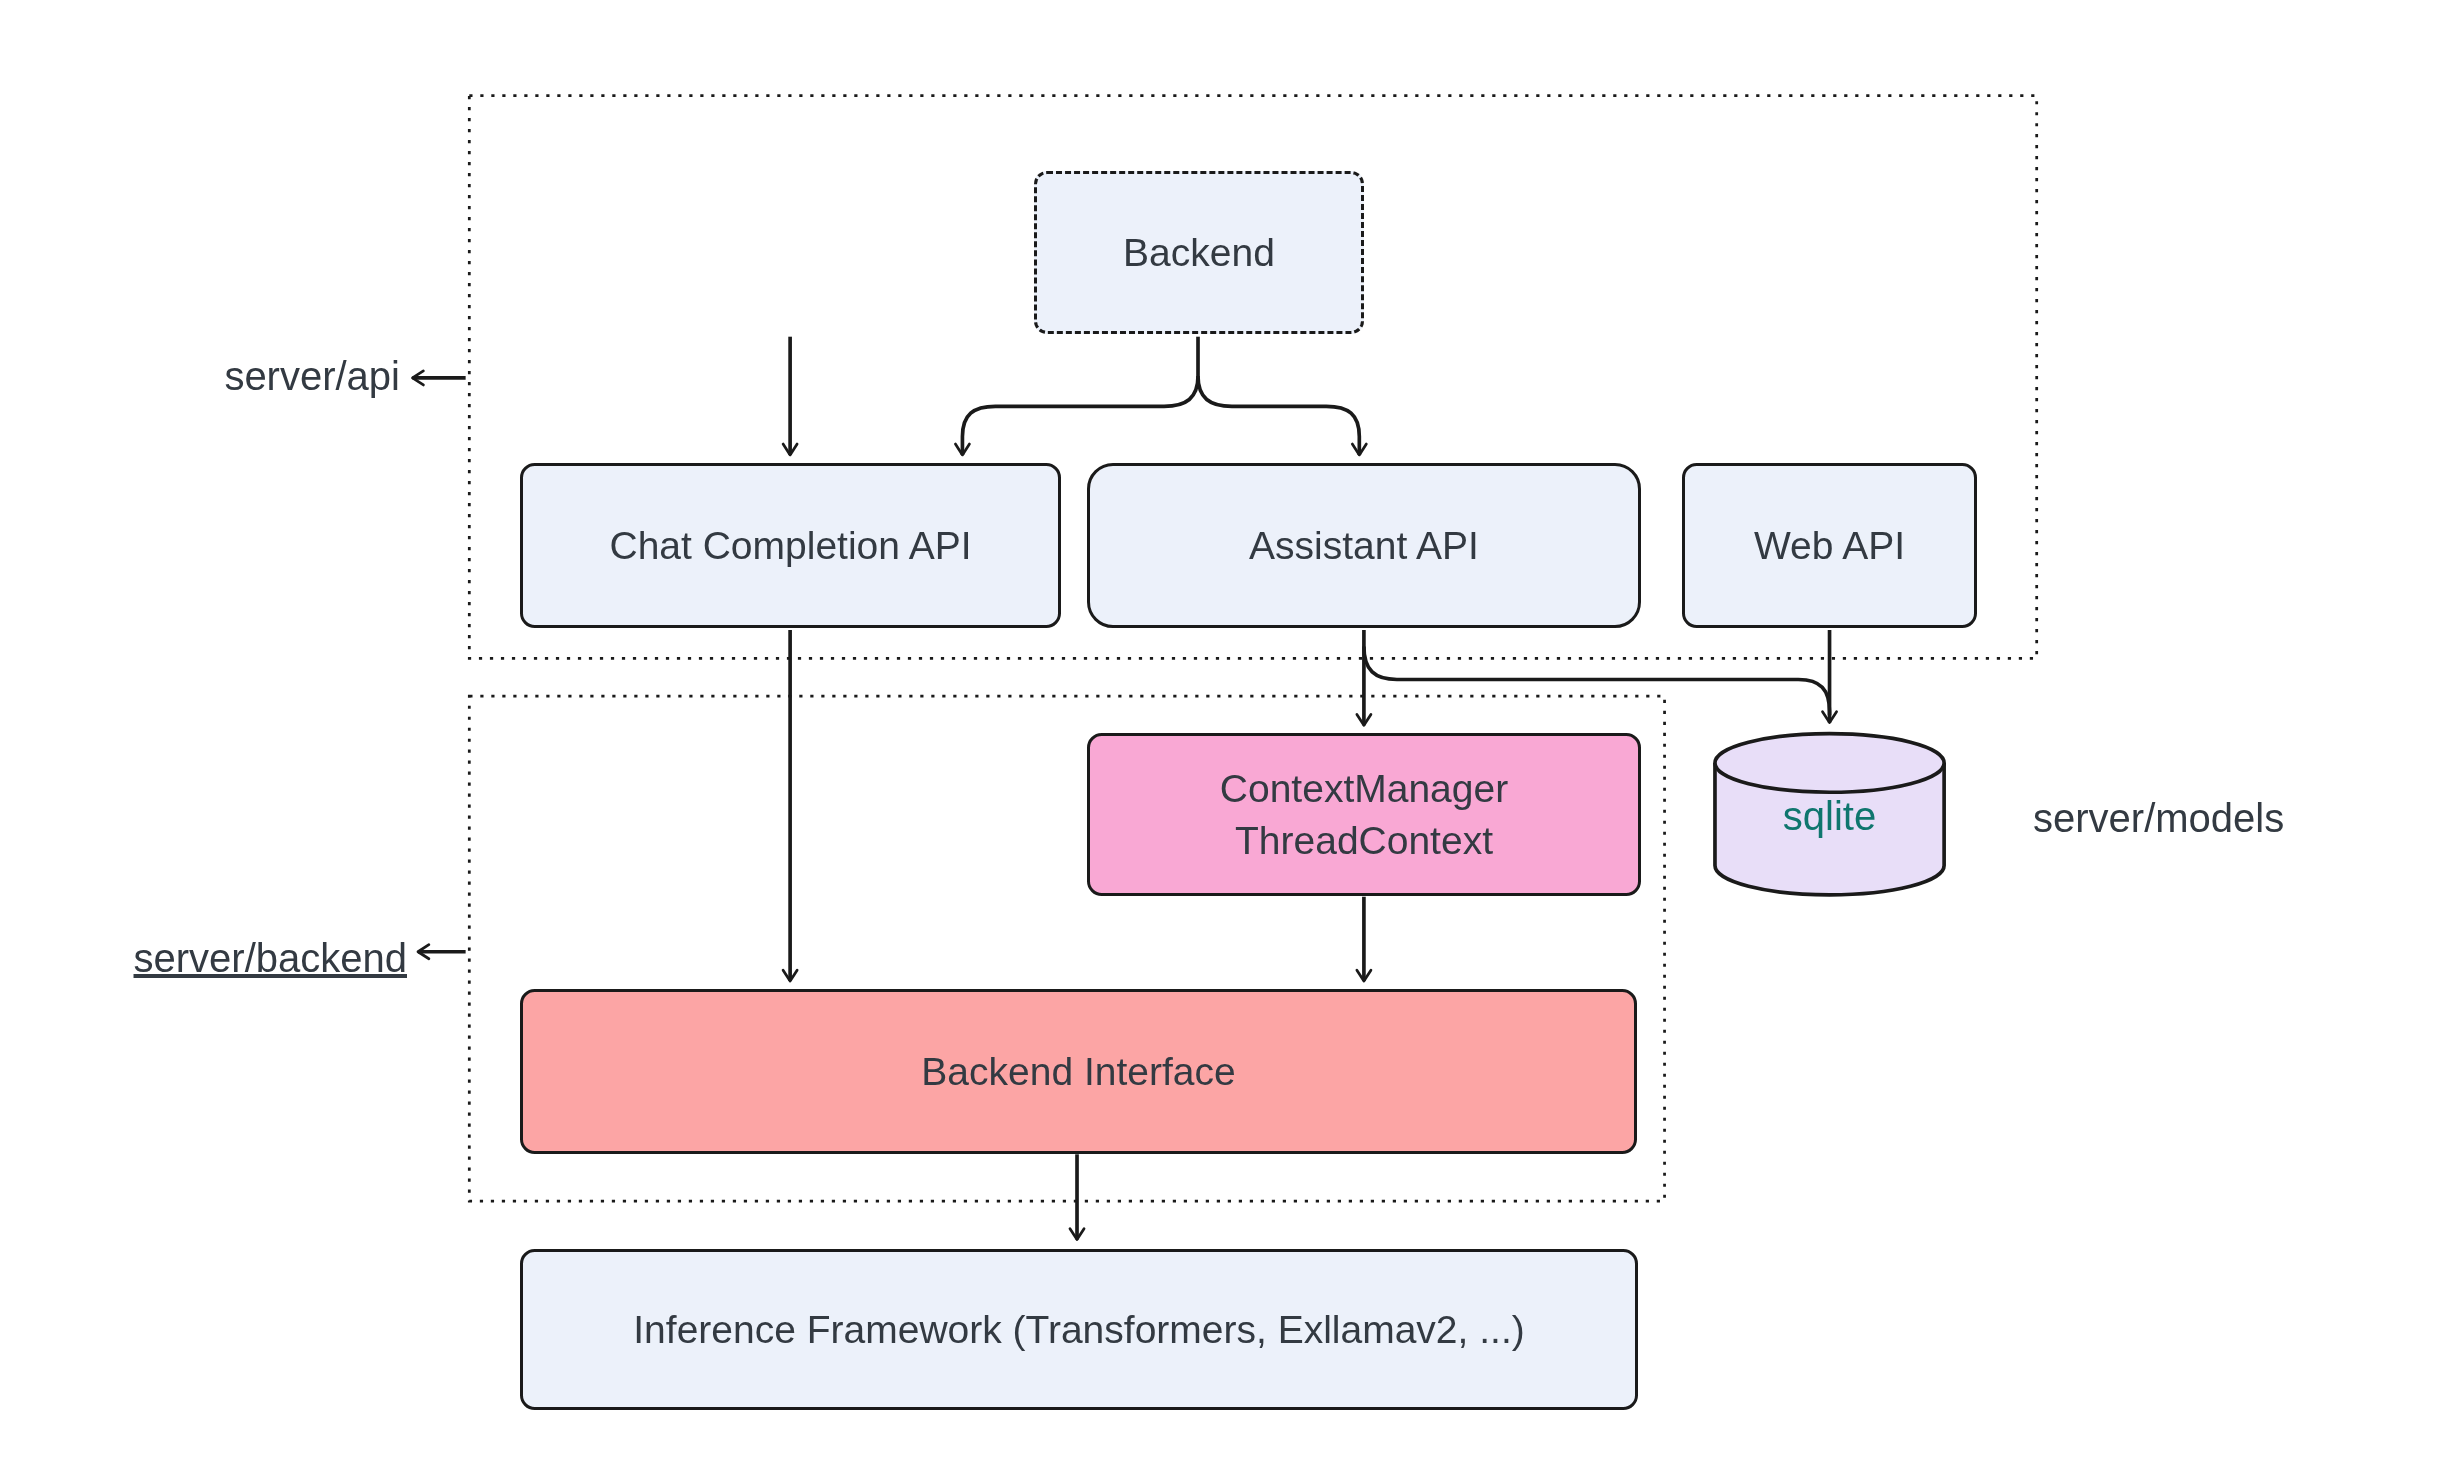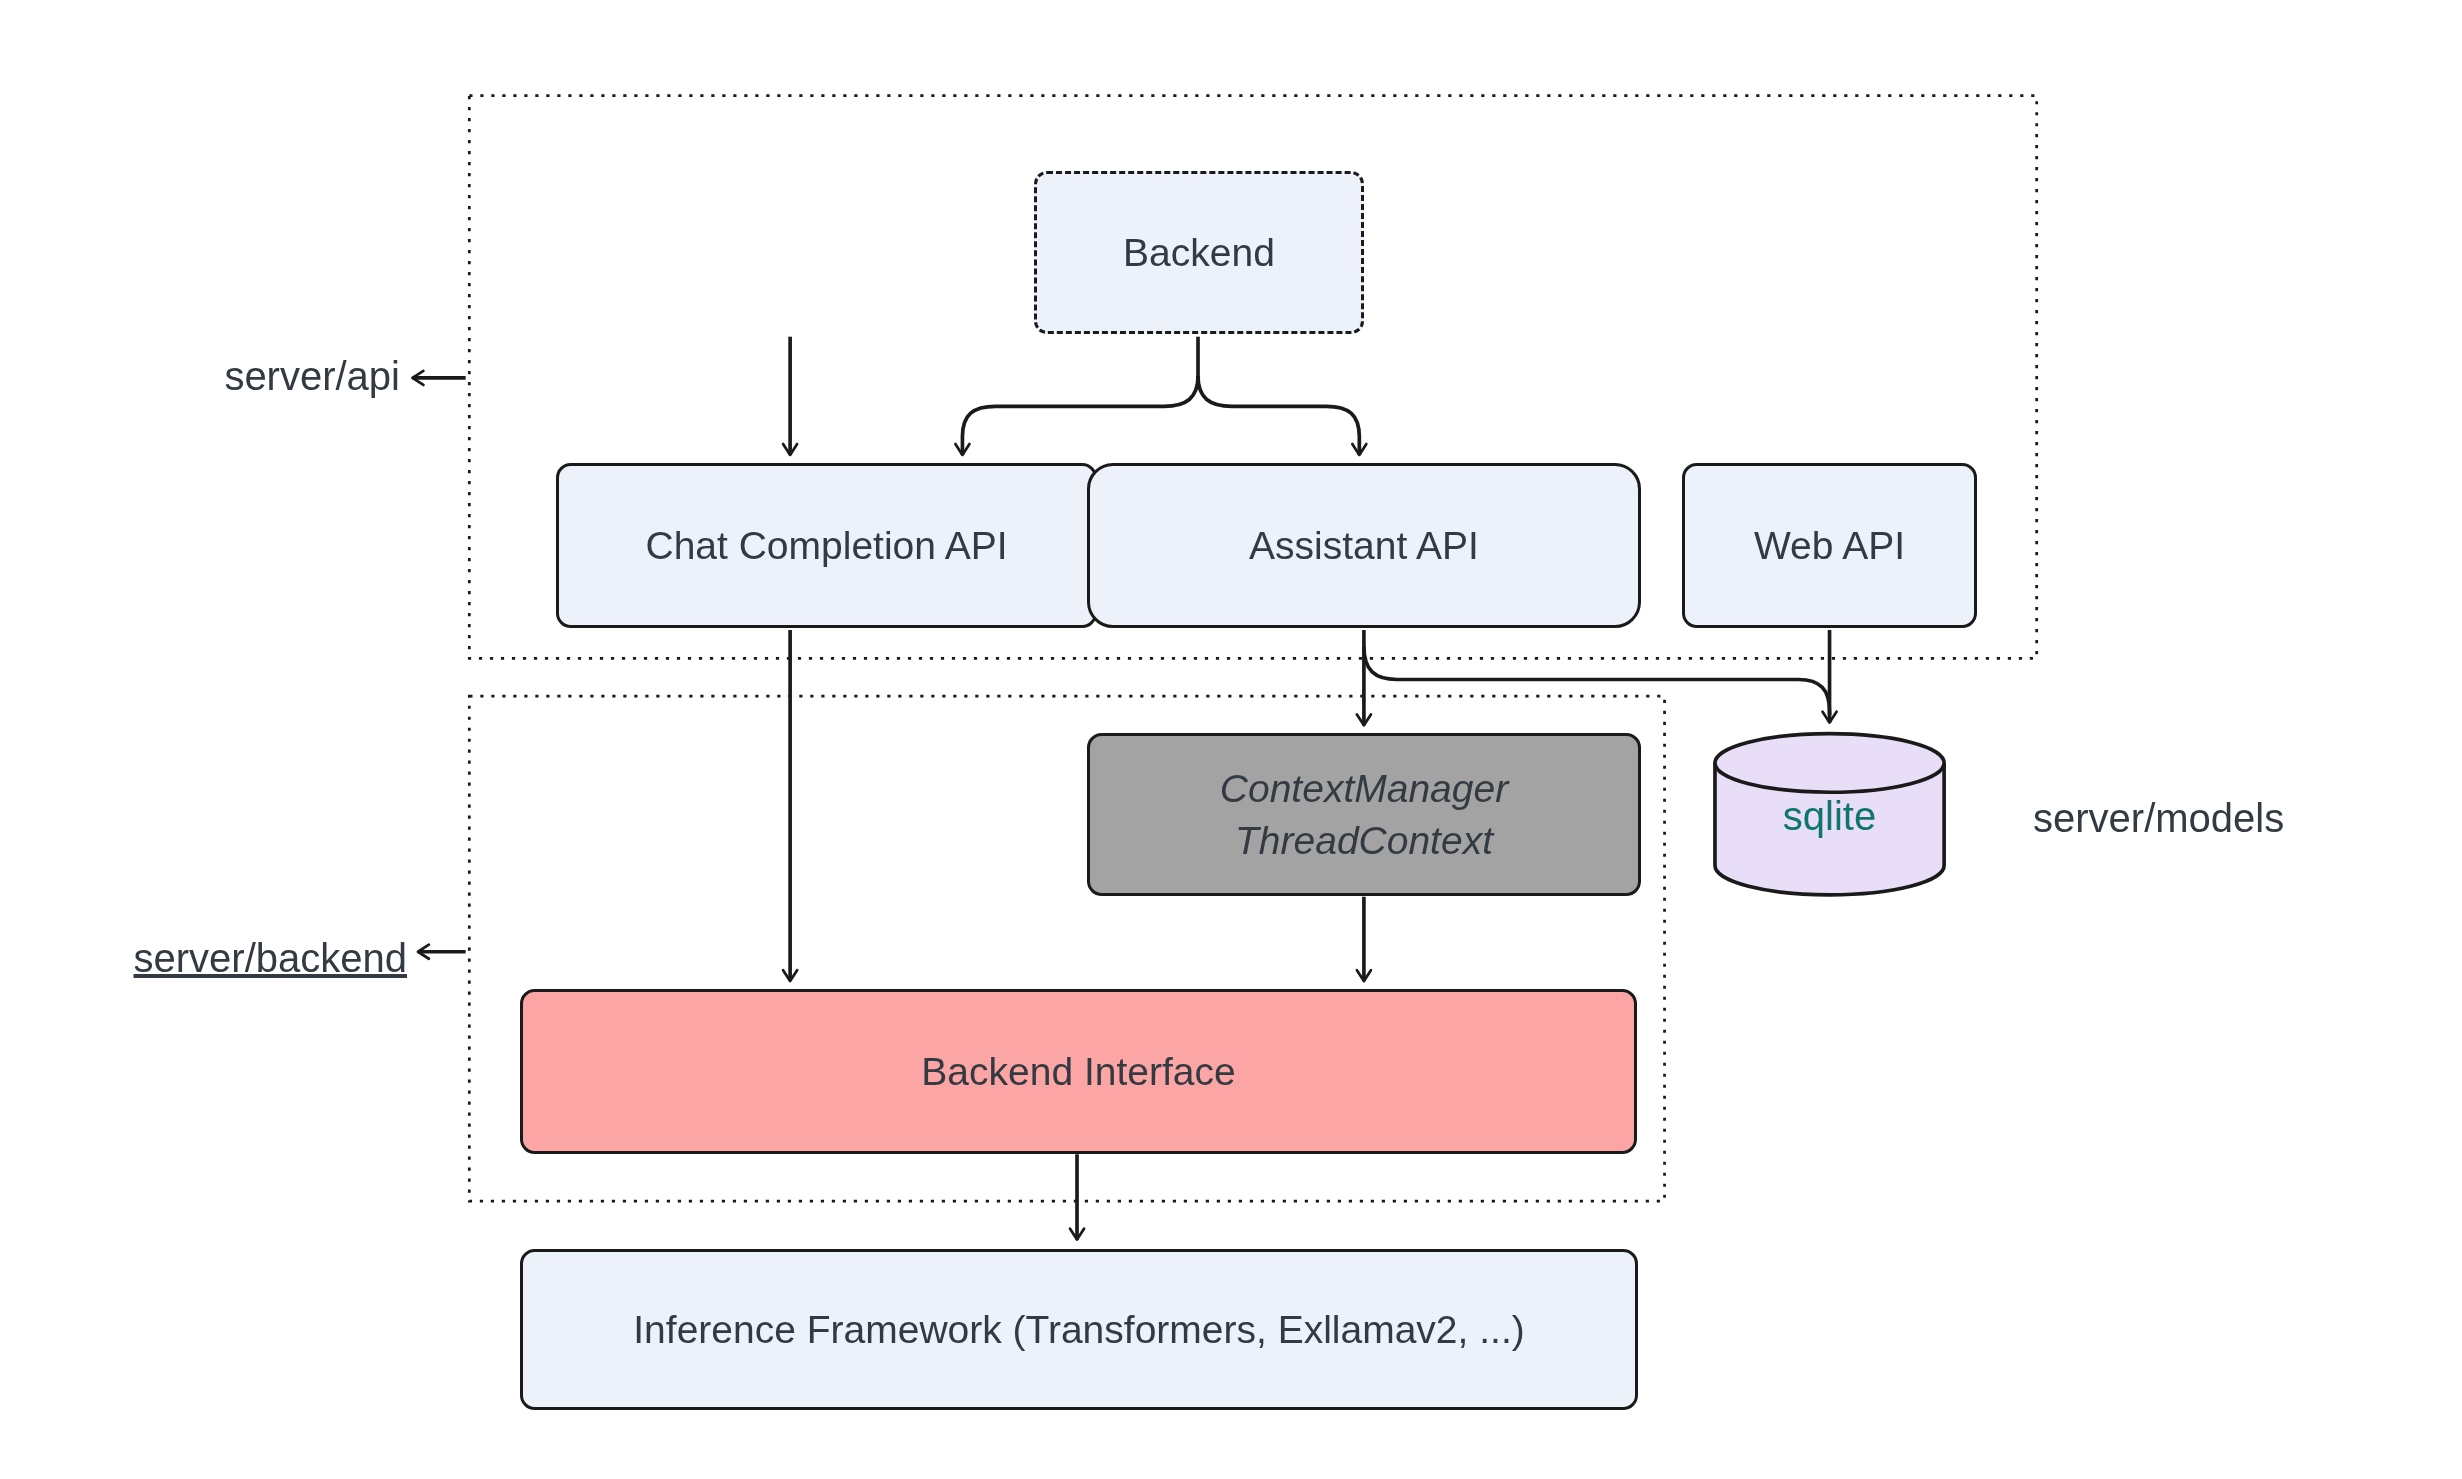--- a/index.html
+++ b/index.html
@@ -28,21 +28,21 @@
     font-size: 39px;
     line-height: 1.32;
     color: #333a42;
     z-index: 2;
   }
   .node.dashed {
     border-style: dashed;
     border-radius: 13px;
   }
   .fill-blue   { background: #ecf1fa; }
-  .fill-green  { background: #a3a3a3; font-style: italic; }
+  .fill-green  { background: #f9a8d4; }
   .fill-yellow { background: #fca5a5; }
   .side-label {
     position: absolute;
     font-size: 40px;
     color: #333a42;
     white-space: nowrap;
     z-index: 3;
   }
   .side-label.right-align { text-align: right; }
   #edges-svg {
@@ -73,21 +73,21 @@
 
   <div class="side-label right-align" style="left:73px; top:936px; width:334px;text-decoration:underline;">server/backend</div>
 
   <div class="side-label" style="left:2033px; top:796px;">server/models</div>
 
 
   <div class="node dashed fill-blue" style="left:1034px; top:171px; width:330px; height:163px;">
     <span>Backend</span>
   </div>
 
-  <div class="node fill-blue" style="left:520px; top:463px; width:541px; height:165px;margin-left:36px;">
+  <div class="node fill-blue" style="left:520px; top:463px; width:541px; height:165px;">
     <span>Chat Completion API</span>
   </div>
 
   <div class="node fill-blue" style="left:1087px; top:463px; width:554px; height:165px;border-radius:26px;">
     <span>Assistant API</span>
   </div>
 
   <div class="node fill-blue" style="left:1682px; top:463px; width:295px; height:165px;">
     <span>Web API</span>
   </div>

